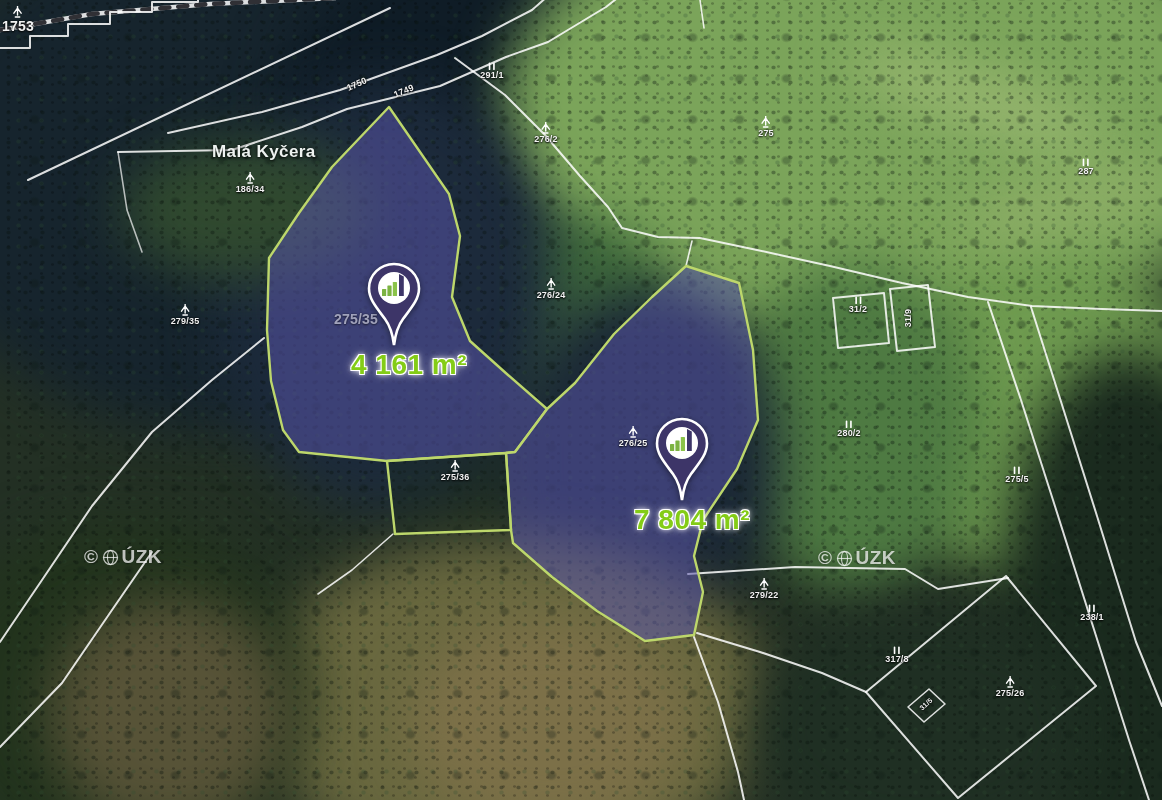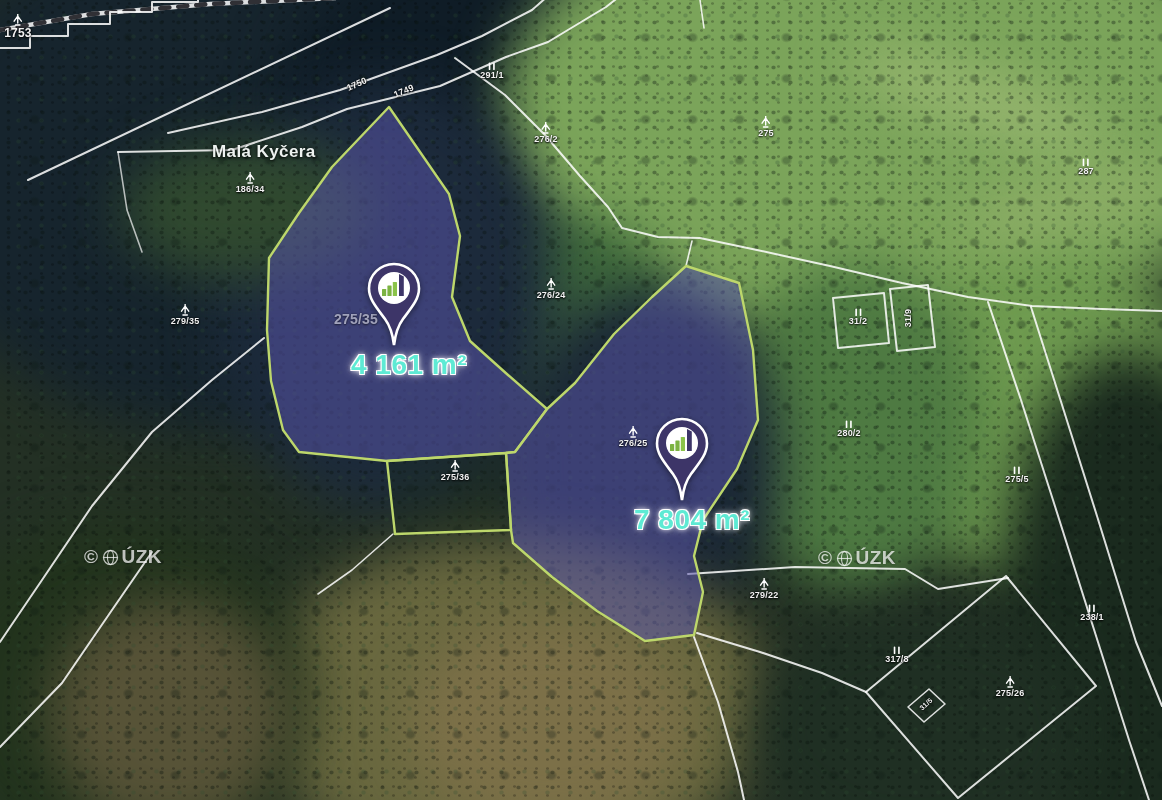--- a/index.html
+++ b/index.html
@@ -18,21 +18,21 @@
     opacity:.62;}
   .lines{width:100%;height:100%;}
   .pnum{position:absolute;display:flex;flex-direction:column;align-items:center;gap:1px;
         transform:translate(-50%,0);color:rgba(255,255,255,.95);font-size:9px;line-height:1;
         font-weight:700;white-space:nowrap;letter-spacing:.2px;
         text-shadow:0 0 2px rgba(0,0,0,.95),0 1px 2px rgba(0,0,0,.85);}
   .pnum .ico{width:11px;height:12px;display:block;}
   .place{position:absolute;color:#eef2f0;font-size:17px;font-weight:600;letter-spacing:.4px;
          text-shadow:0 1px 3px rgba(0,0,0,.85),0 0 6px rgba(0,0,0,.5);white-space:nowrap;}
   .area-label{position:absolute;transform:translateX(-50%);font-size:28px;font-weight:800;
-         color:#5eead4;white-space:nowrap;letter-spacing:.5px;
+         color:#84cc16;white-space:nowrap;letter-spacing:.5px;
          text-shadow:-1px -1px 0 #fff,1px -1px 0 #fff,-1px 1px 0 #fff,1px 1px 0 #fff,
                      0 0 5px #fff,0 0 10px rgba(255,255,255,.85);}
   .pin{position:absolute;width:56px;height:92px;filter:drop-shadow(0 2px 3px rgba(0,0,0,.45));}
   .wm{position:absolute;display:flex;align-items:center;gap:3px;color:rgba(255,255,255,.72);
       font-weight:700;font-size:19px;letter-spacing:.5px;text-shadow:0 0 3px rgba(0,0,0,.35);}
   .wm svg{width:17px;height:17px;opacity:.95;}
 </style>
 </head>
 <body>
 
@@ -97,21 +97,21 @@
     <g stroke="#bdd76b" stroke-width="2.4" stroke-linejoin="round">
       <path fill="rgba(88,84,168,0.55)" d="M389,107 L449,194 L460,236 L452,297 L470,341 L508,375 L547,409 L515,452 L506,453 L387,461 L299,452 L283,430 L271,381 L267,330 L269,258 L299,213 L332,167 Z"></path>
       <path fill="rgba(88,84,168,0.55)" d="M686,266 L739,283 L753,350 L758,420 L737,469 L703,520 L694,556 L703,592 L694,635 L645,641 L597,611 L552,577 L513,543 L511,530 L506,453 L515,452 L547,409 L575,383 L614,334 L652,297 Z"></path>
       <path fill="rgba(25,42,30,0.30)" d="M387,461 L506,453 L511,530 L395,534 Z"></path>
     </g>
   </svg>
 
   <div class="labels">
     <div class="place" style="left:212px;top:142px">Malá Kyčera</div>
 
-    <div class="pnum" style="left:18px;top:14px;font-size:12px">
+    <div class="pnum" style="left:18px;top:6px;font-size:14px">
       <svg class="ico">
           <use href="#ico-tree"></use>
         </svg>
       <span>1753</span>
       </div>
     <div class="pnum" style="left:250px;top:172px">
       <svg class="ico">
           <use href="#ico-tree"></use>
         </svg>
       <span>186/34</span>
@@ -154,21 +154,21 @@
       </div>
     <div class="pnum" style="left:551px;top:278px">
       <svg class="ico">
           <use href="#ico-tree"></use>
         </svg>
       <span>276/24</span>
       </div>
     <div class="pnum" style="left:356px;top:312px;opacity:.55;font-size:14px">
       <span>275/35</span>
       </div>
-    <div class="pnum" style="left:858px;top:308px">
+    <div class="pnum" style="left:858px;top:296px">
       <svg class="ico" style="height:8px">
           <use href="#ico-meadow"></use>
         </svg>
       <span>31/2</span>
       </div>
     <div class="pnum" style="left:908px;top:318px;transform:translate(-50%,-50%) rotate(-90deg)">
       <span>31/9</span>
       </div>
     <div class="pnum" style="left:849px;top:420px">
       <svg class="ico" style="height:8px">

